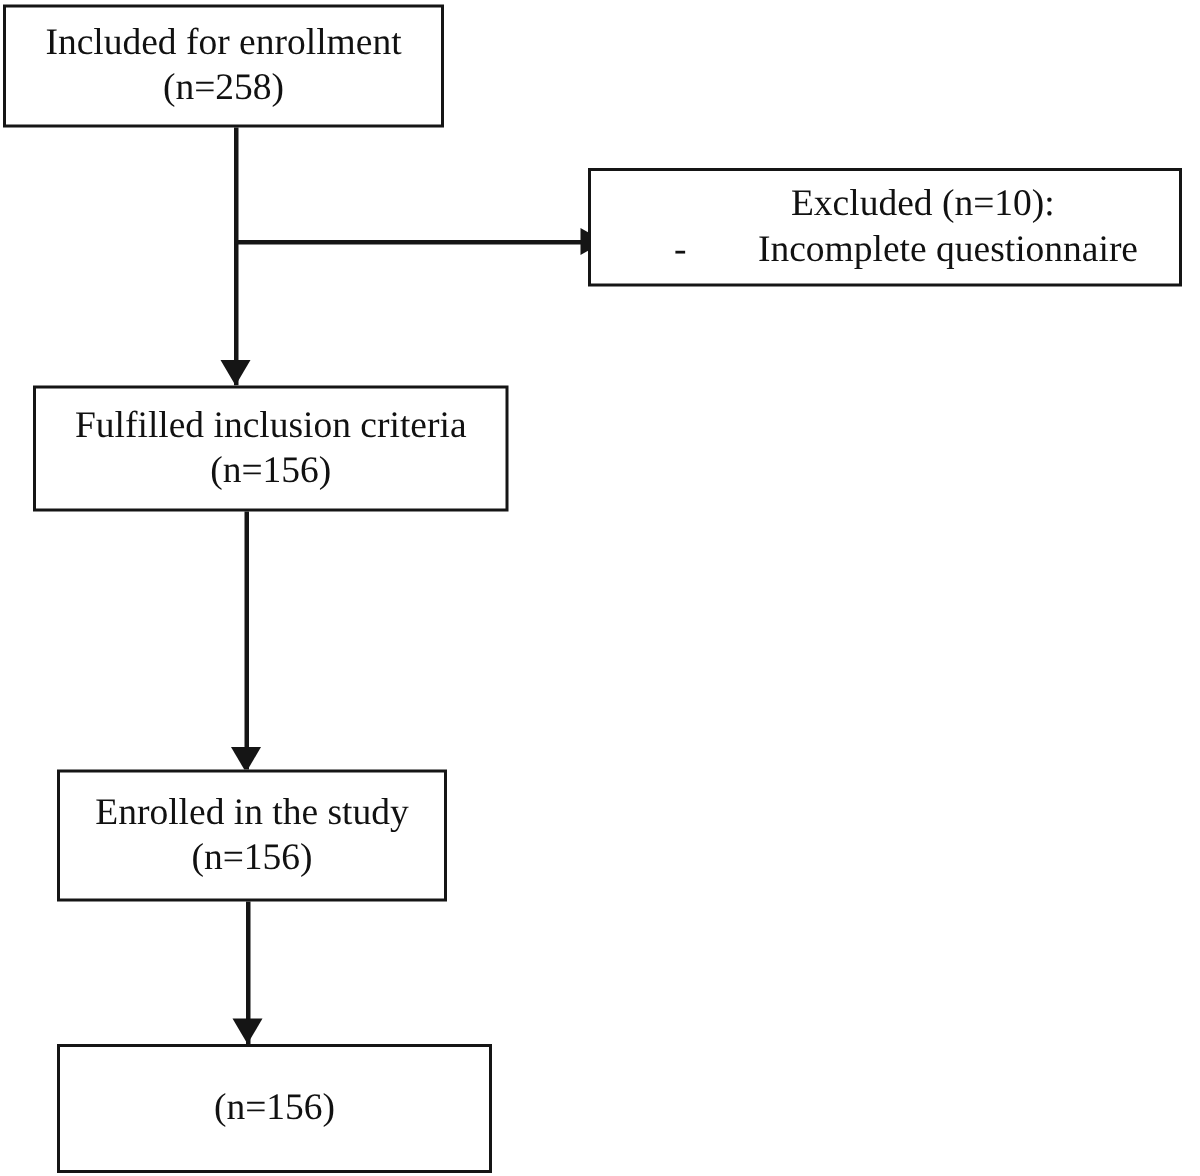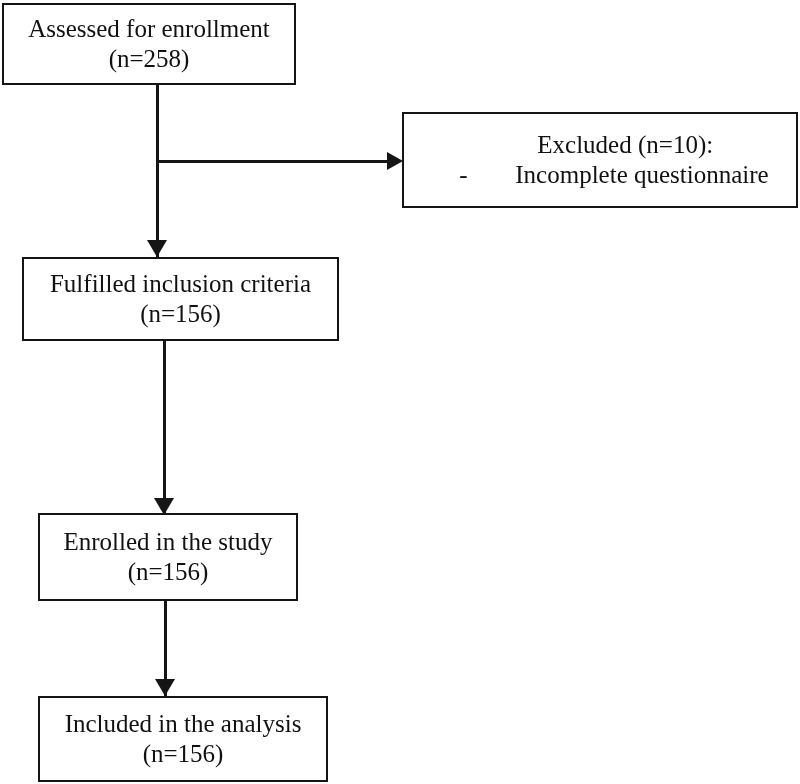--- a/index.html
+++ b/index.html
@@ -30,21 +30,21 @@
     font-size: 25px;
     color: #111111;
   }
   .node .line1, .node .line2 {
     display: block;
     white-space: nowrap;
   }
 
   
   #node-assessed   { left: 2px;   top: 3px;   width: 294px; height: 82px; }
-  #node-excluded   { left: 402px; top: 112px; width: 396px; height: 96px; }
+  #node-excluded   { left: 392px; top: 112px; width: 396px; height: 79px; }
   #node-fulfilled  { left: 2px;   top: 257px; width: 317px; height: 84px; margin-left: 20px; }
   #node-enrolled   { left: 38px;  top: 513px; width: 260px; height: 88px; text-align: center; }
   #node-included   { left: 38px;  top: 696px; width: 290px; height: 86px; }
 
   
   #node-excluded .exc-wrap {
     display: block;
     text-align: left;
     padding-left: 18px;
   }
@@ -100,21 +100,21 @@
 
   #conn-enrolled-stem   { left: 164px; top: 601px; height: 96px; }
   #arrow-to-included    { left: 155px; top: 679px; }
 </style>
 </head>
 <body>
 
 <div id="canvas">
 
   <div class="node" id="node-assessed">
-    <span class="line1">Assessed for enrollment</span>
+    <span class="line1">Included for enrollment</span>
     <span class="line2">(n=258)</span>
   </div>
 
   <div class="conn vline" id="conn-assessed-stem"></div>
 
   <div class="conn hline" id="conn-excluded-branch"></div>
   <div class="arrow-right" id="arrow-to-excluded"></div>
 
   <div class="arrow-down" id="arrow-to-fulfilled"></div>
 
@@ -135,17 +135,16 @@
 
   <div class="node" id="node-enrolled">
     <span class="line1">Enrolled in the study</span>
     <span class="line2">(n=156)</span>
   </div>
 
   <div class="conn vline" id="conn-enrolled-stem"></div>
   <div class="arrow-down" id="arrow-to-included"></div>
 
   <div class="node" id="node-included">
-    <span class="line1">Included in the analysis</span>
     <span class="line2">(n=156)</span>
   </div>
 
 </div>
 
 </body></html>

